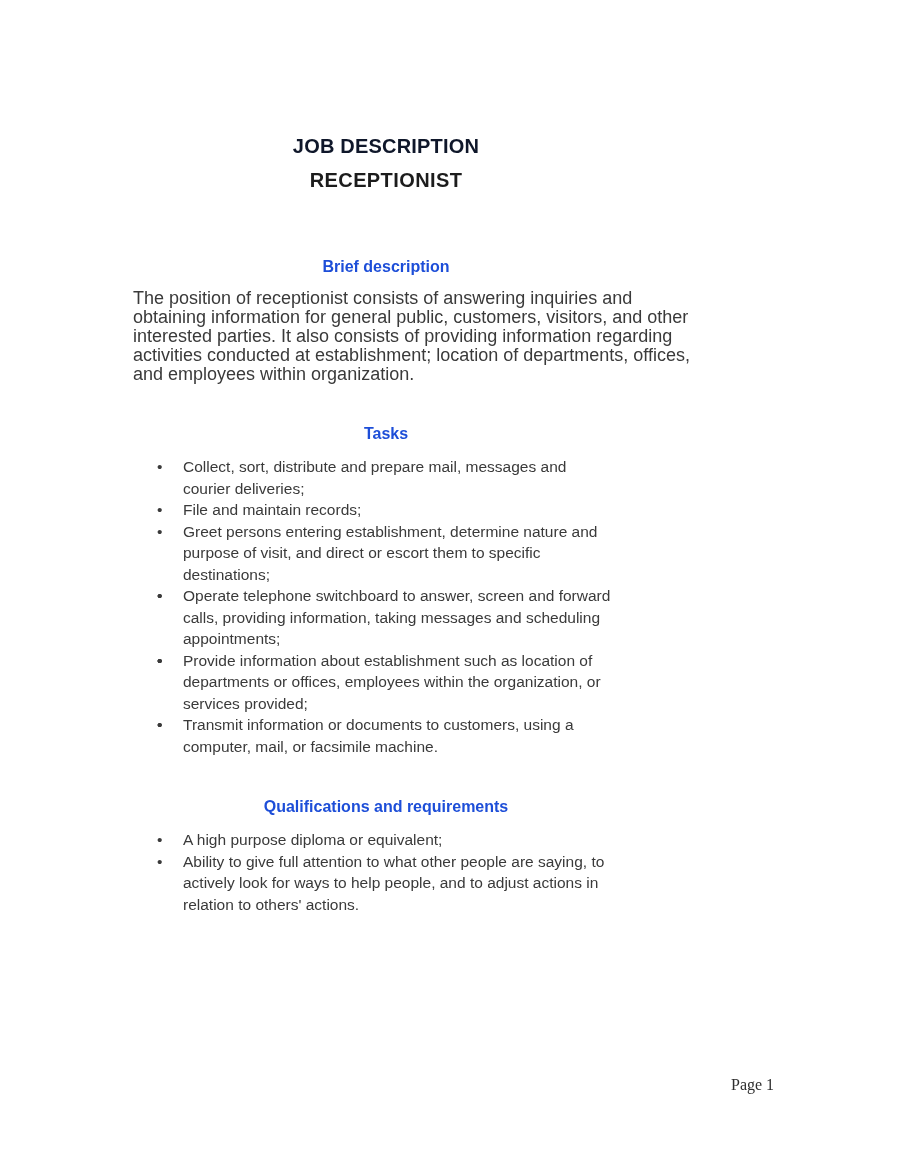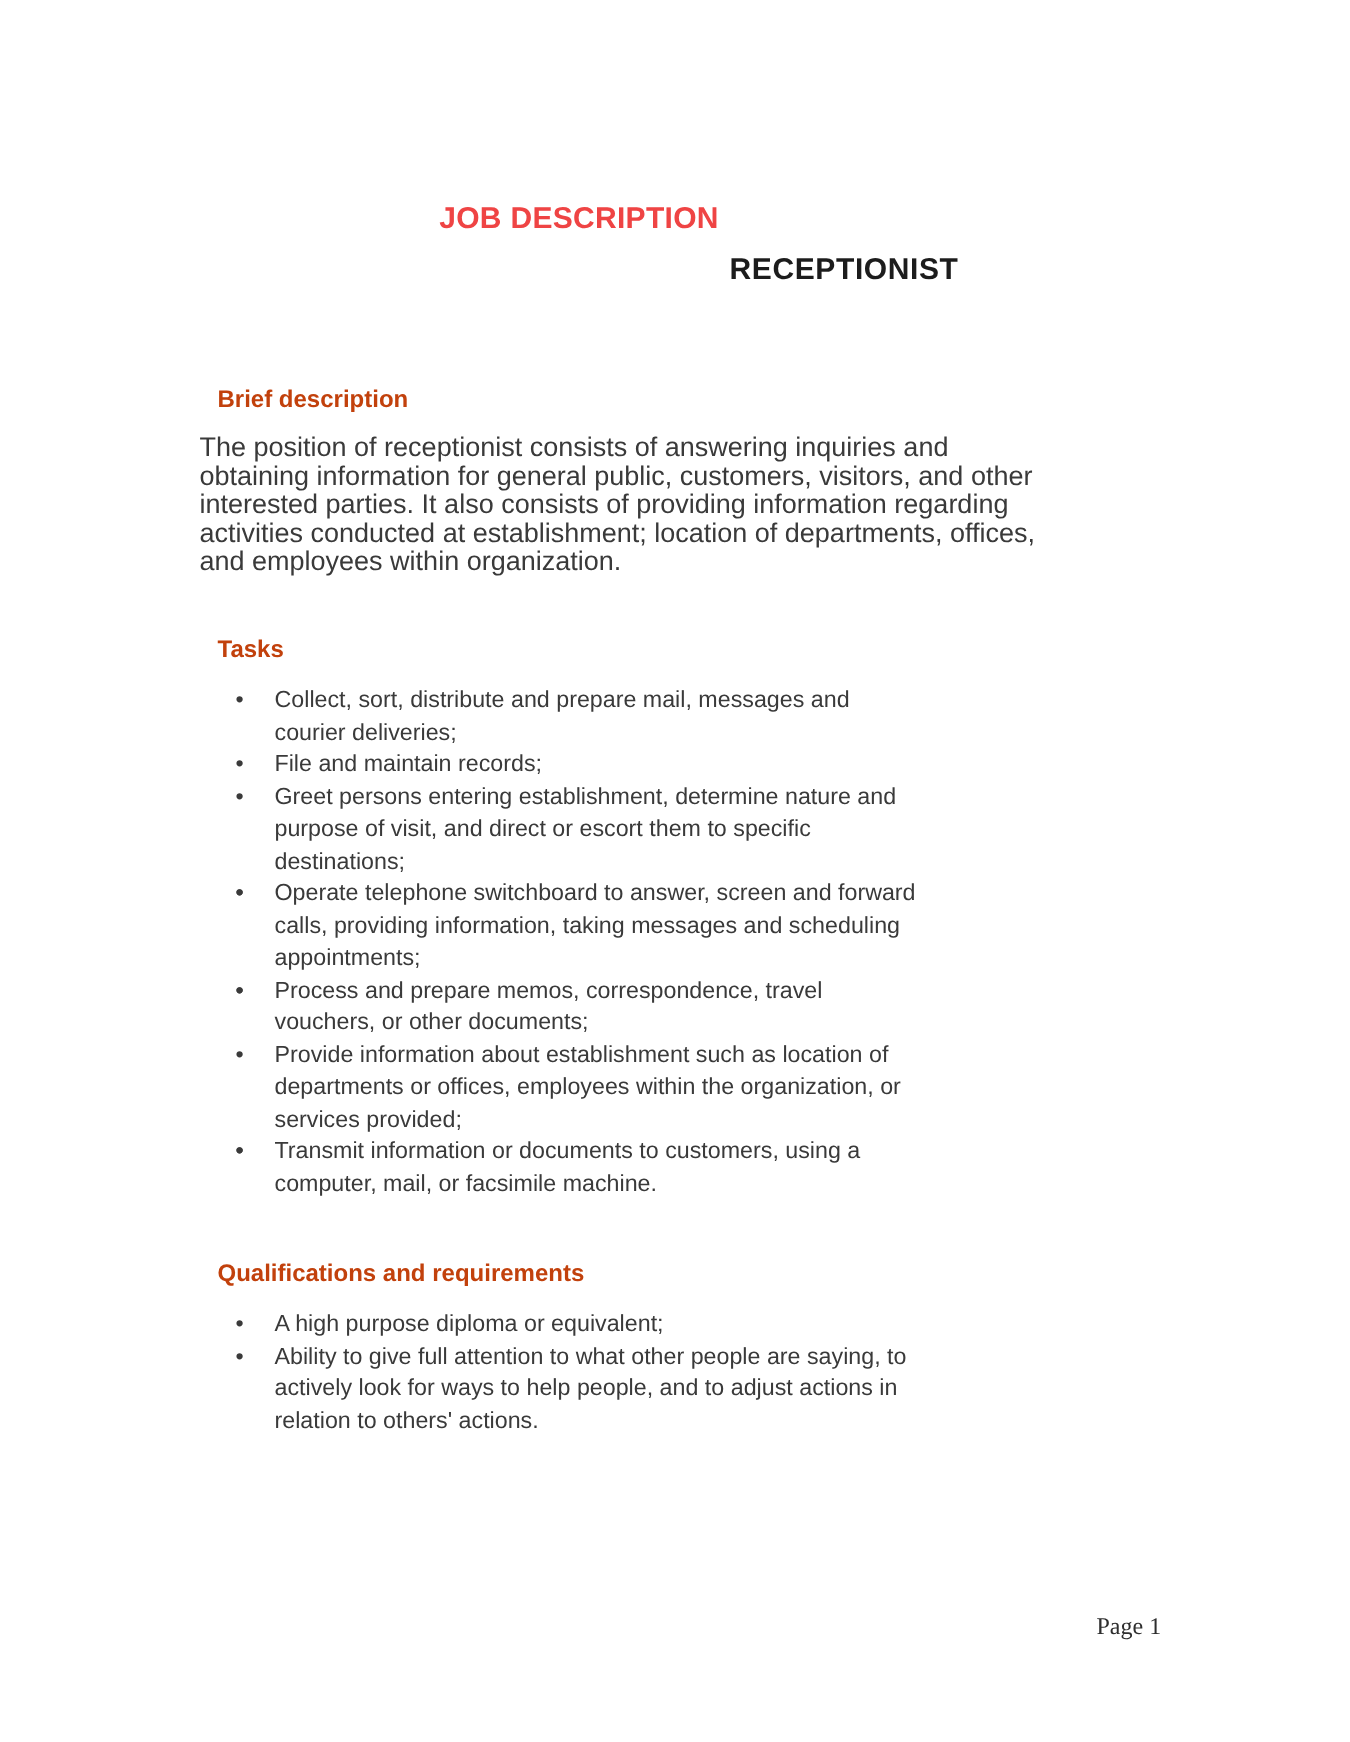--- a/index.html
+++ b/index.html
@@ -28,36 +28,37 @@
     line-height: 24px;
     font-weight: 700;
     text-align: center;
     letter-spacing: 0.2px;
   }
   .doc-subtitle {
     margin: 10px 0 0 0;
     font-size: 20px;
     line-height: 24px;
     font-weight: 700;
-    text-align: right;
+    text-align: center;
     letter-spacing: 0.4px;
     color: #1c1c1c;
   }
   .doc-section {
     margin-top: 40px;
   }
   .doc-section:first-of-type {
     margin-top: 65px;
   }
   .section-heading {
     margin: 12px;
     font-size: 16px;
     line-height: 20px;
     font-weight: 700;
-    color: #c2410c;
+    color: #1d4ed8;
+    text-align: center;
   }
   .section-paragraph {
     margin: 2px 0 0 0;
     font-size: 18px;
     line-height: 19px;
     white-space: pre;
     color: #3a3a3a;
   }
   .bullet-list {
     list-style: none;
@@ -85,21 +86,21 @@
     font-family: "Liberation Serif", serif;
     font-size: 16px;
     color: #2e2e2e;
   }
 </style>
 </head>
 <body>
 
 <div class="page">
   <div class="content">
-    <h1 class="doc-title" style="color: #ef4444; text-align: center;">JOB DESCRIPTION</h1>
+    <h1 class="doc-title" style="color: #0f172a; text-align: center;">JOB DESCRIPTION</h1>
     <h2 class="doc-subtitle">RECEPTIONIST</h2>
     <div id="sections">
   <section class="doc-section">
     <h3 class="section-heading">Brief description</h3>
     <p class="section-paragraph">The position of receptionist consists of answering inquiries and
 obtaining information for general public, customers, visitors, and other
 interested parties. It also consists of providing information regarding
 activities conducted at establishment; location of departments, offices,
 and employees within organization.</p>
 
@@ -113,22 +114,21 @@
 courier deliveries;</span></li>
             <li><span class="bullet">•</span><span>File and maintain records;</span></li>
             <li><span class="bullet">•</span><span>Greet persons entering establishment, determine nature and
 purpose of visit, and direct or escort them to specific
 destinations;</span></li>
             <li><span class="bullet">•</span></li>
             <li><span class="bullet">•</span><span>Operate telephone switchboard to answer, screen and forward
 calls, providing information, taking messages and scheduling
 appointments;</span></li>
             <li><span class="bullet">•</span></li>
-            <li><span class="bullet">•</span><span>Process and prepare memos, correspondence, travel
-vouchers, or other documents;</span></li>
+            <li><span class="bullet">•</span></li>
             <li><span class="bullet">•</span><span>Provide information about establishment such as location of
 departments or offices, employees within the organization, or
 services provided;</span></li>
             <li><span class="bullet">•</span></li>
             <li><span class="bullet">•</span><span>Transmit information or documents to customers, using a
 computer, mail, or facsimile machine.</span></li>
           </ul>
   </section>
 
   <section class="doc-section">

